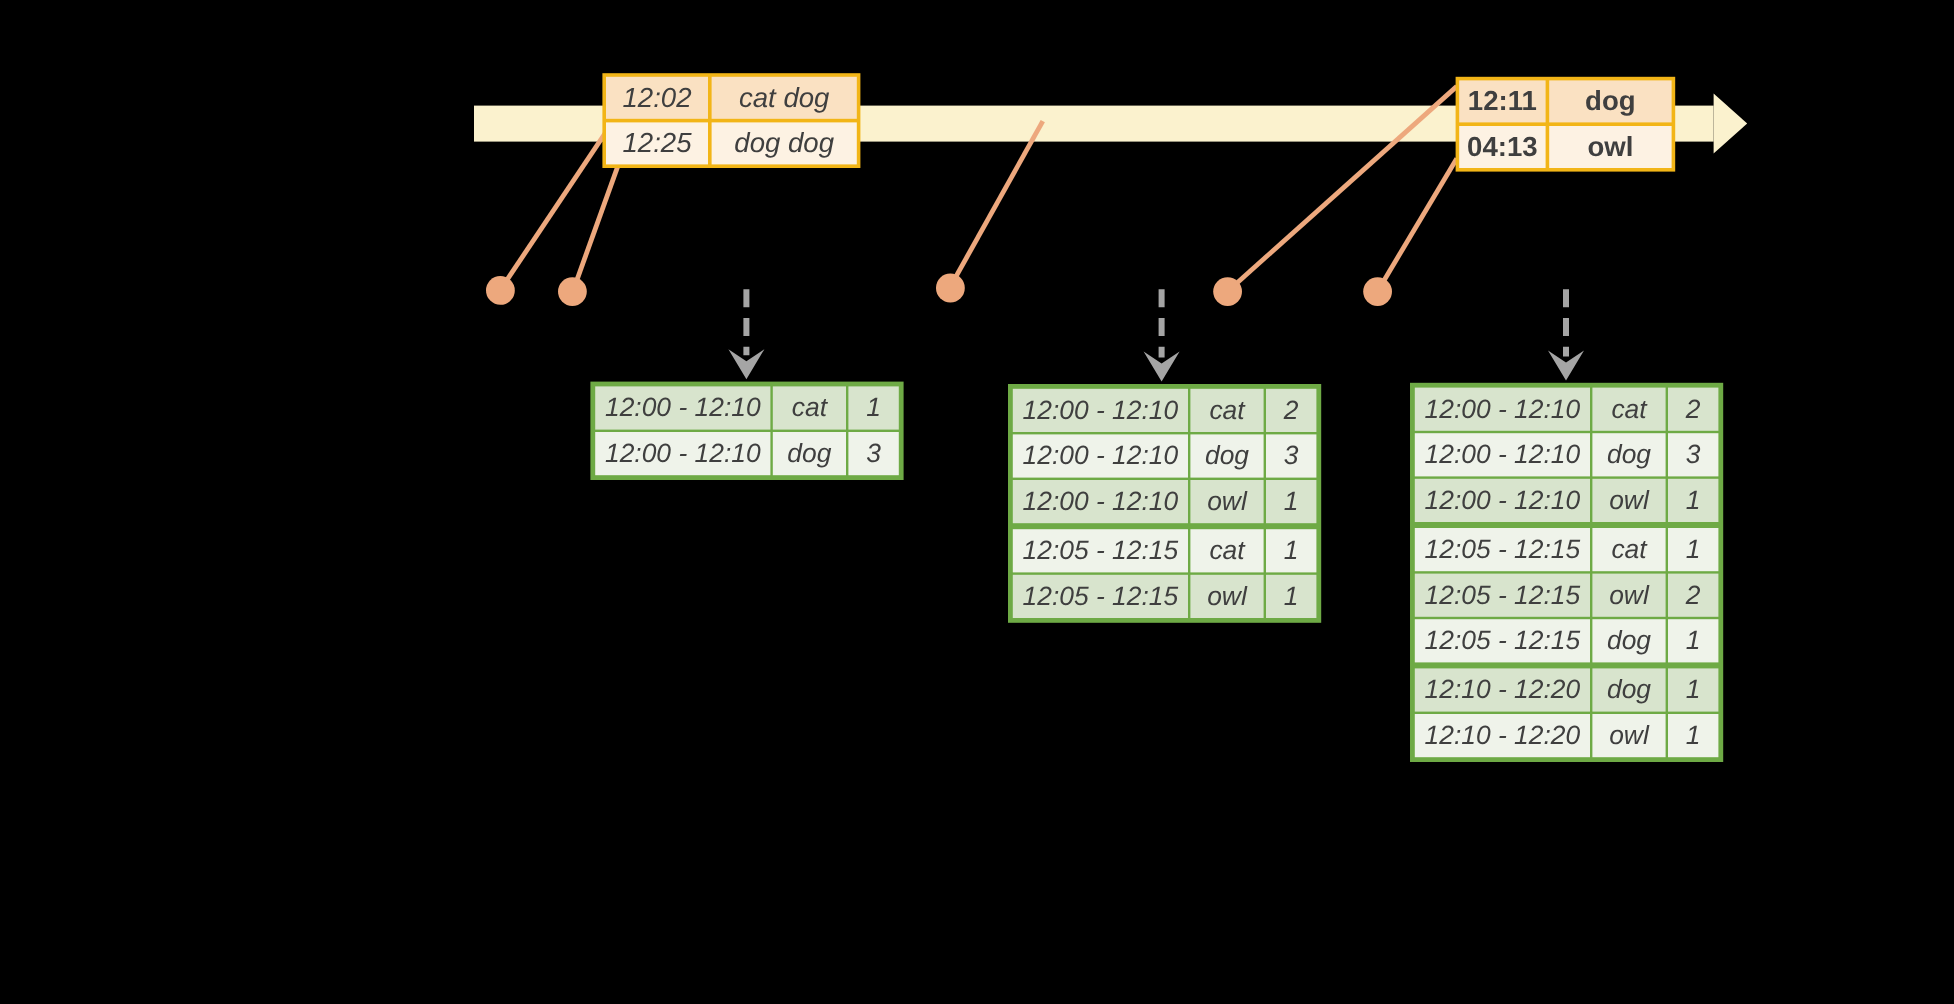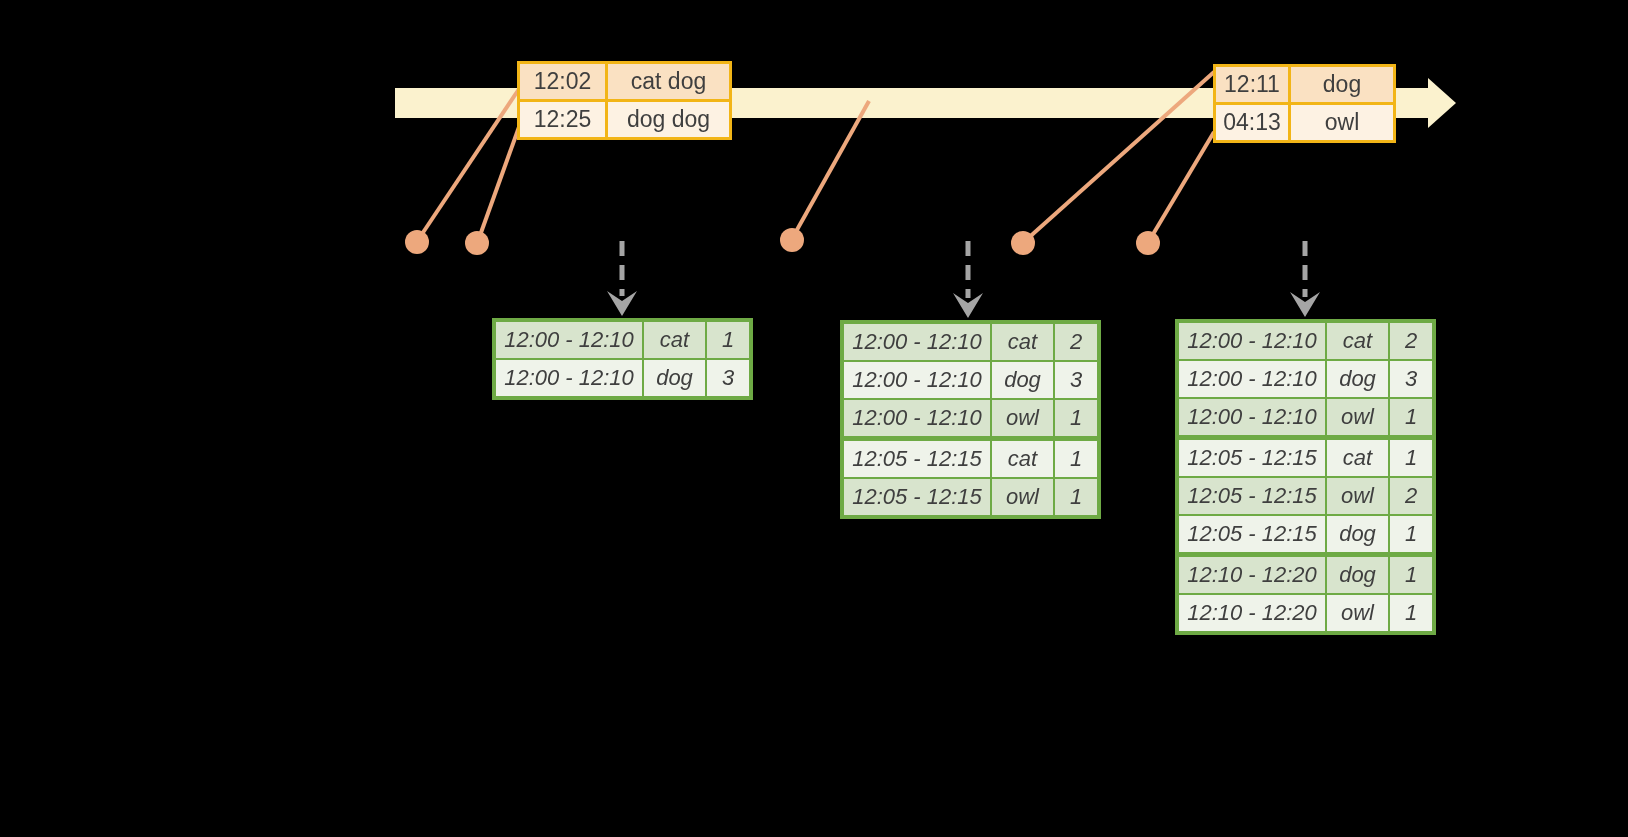--- a/index.html
+++ b/index.html
@@ -48,23 +48,23 @@
     gap: 3px;
     grid-auto-rows: 35px;
   }
   .etable .cell {
     display: flex;
     align-items: center;
     justify-content: center;
     font-size: 23px;
     white-space: nowrap;
   }
-  #batch-0 { left: 517px; top: 61px;  grid-template-columns: 85px 121px; }
+  #batch-0 { left: 502px; top: 61px;  grid-template-columns: 85px 121px; font-style: italic; }
   #batch-1 { left: 868px; top: 85px;  grid-template-columns: 82px 114px; }
-  #batch-2 { left: 1213px; top: 64px; grid-template-columns: 72px 102px; }
+  #batch-2 { left: 1213px; top: 64px; grid-template-columns: 72px 102px; font-weight: bold; }
   .etable .dark  { background: var(--event-row-dark); }
   .etable .light { background: var(--event-row-light); }
 
   
   .rtable {
     position: absolute;
     display: flex;
     flex-direction: column;
     background: var(--result-border);
     padding: 4px;

